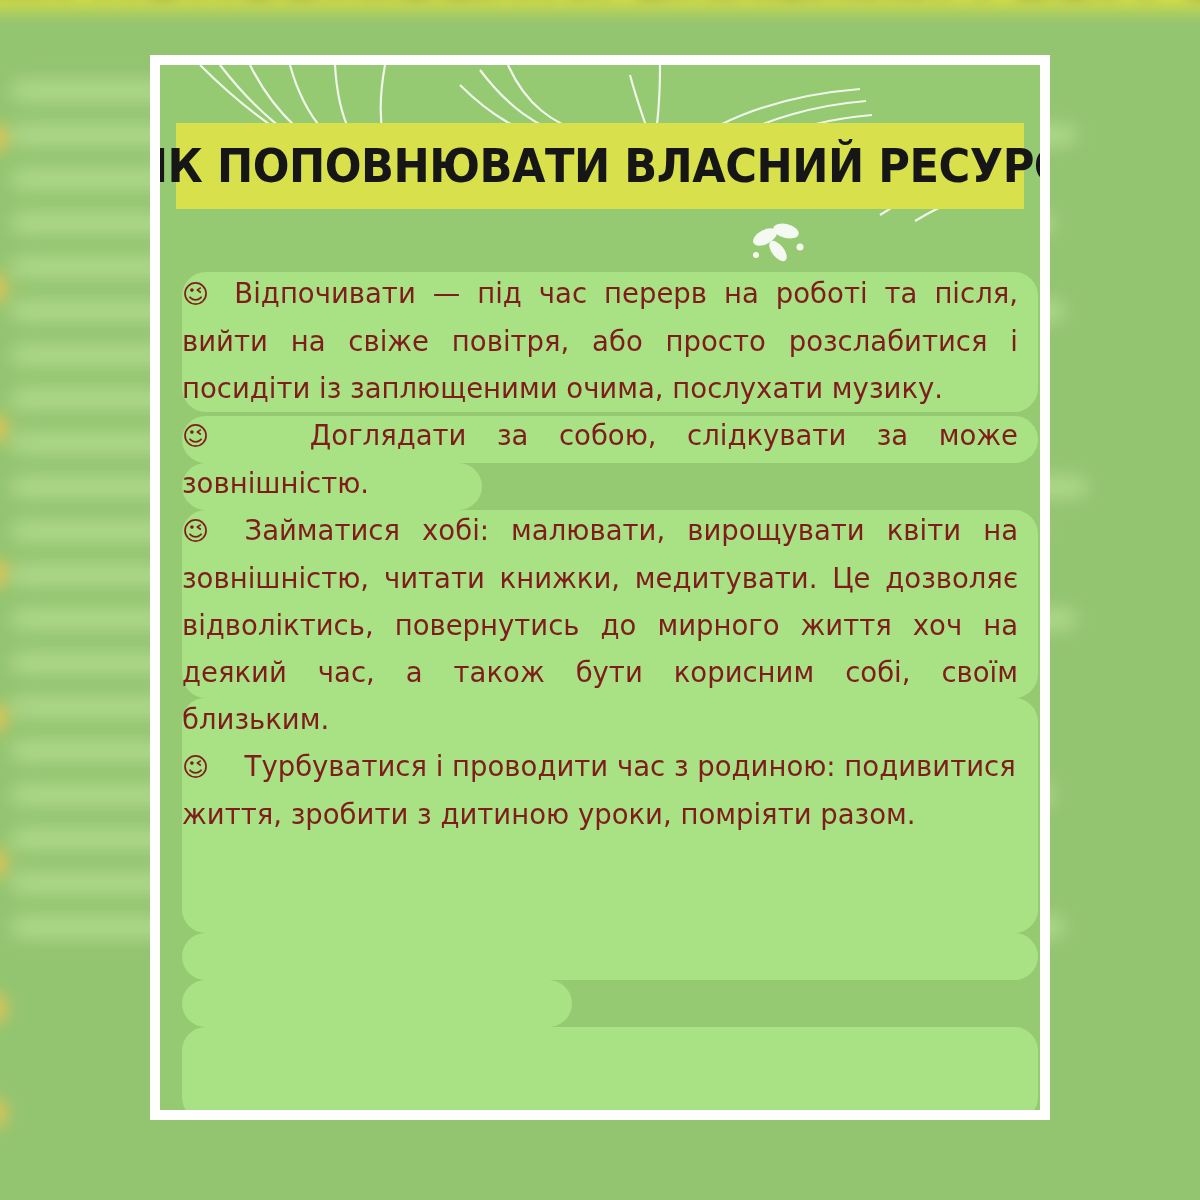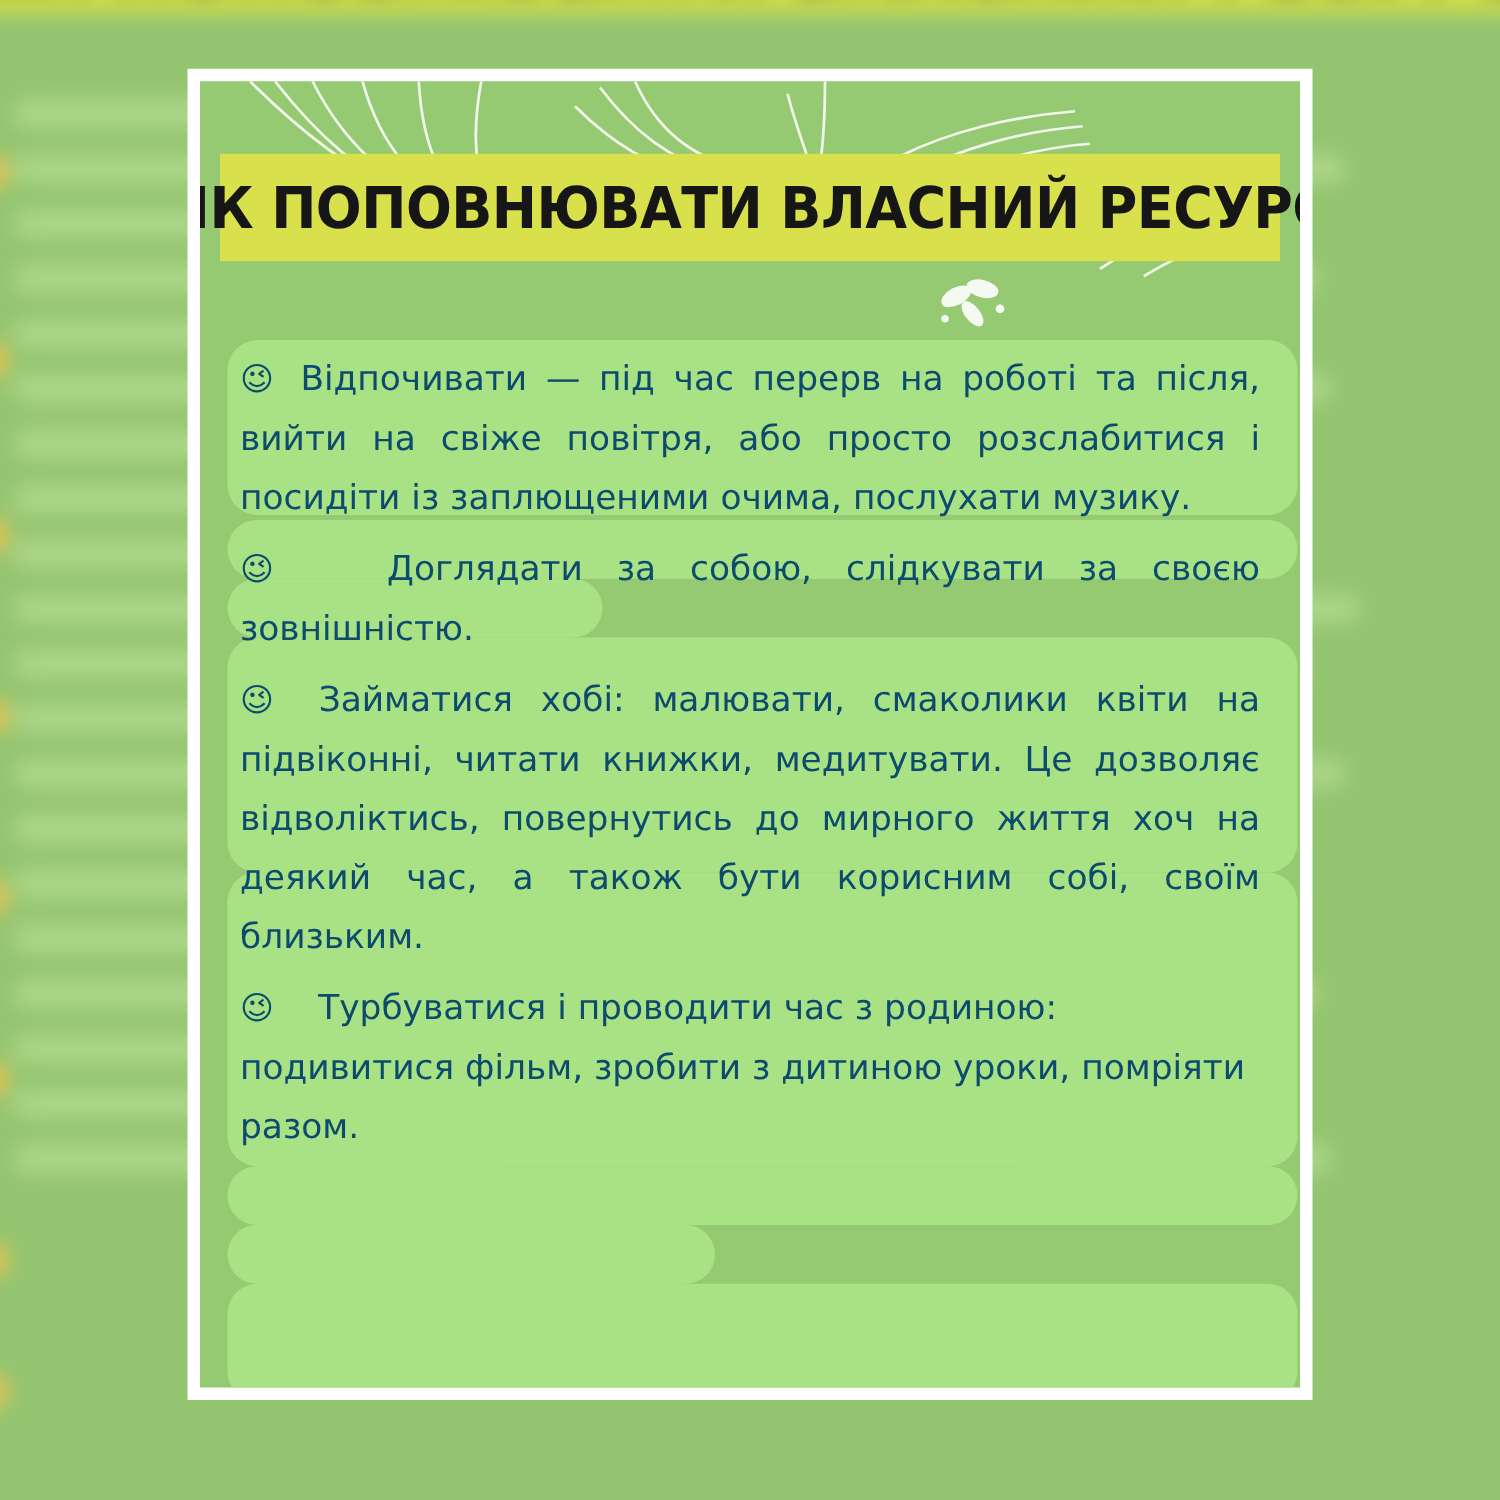--- a/index.html
+++ b/index.html
@@ -142,25 +142,25 @@
     position: absolute;
     background: #a9e284;
     border-radius: 24px;
     z-index: 0;
   }
   .text-layer {
     position: relative;
     z-index: 1;
   }
   .text-layer p {
-    margin: 10px;
+    margin: 0;
     font-family: "DejaVu Sans", sans-serif;
     font-size: 27.5px;
     line-height: 47px;
-    color: #0c4a6e;
+    color: #7f1d1d;
     text-align: justify;
     text-justify: inter-word;
   }
   .text-layer p:last-child {
     text-align: left;
   }
 </style>
 </head>
 <body>
 
@@ -255,32 +255,32 @@
       <div class="text-layer">
 
         <p>
           <span class="emoji">😉</span>
           <span>Відпочивати — під час перерв на роботі та після, вийти на свіже повітря, або просто розслабитися і посидіти із заплющеними очима, послухати музику.</span>
         </p>
 
         <p>
           <span class="emoji">😉</span>
           <span class="indent"></span>
-          <span>Доглядати за собою, слідкувати за своєю зовнішністю.</span>
-        </p>
-
-
-        <p>
-          <span class="emoji">😉</span>
-          <span>Займатися хобі: малювати, смаколики квіти на підвіконні, читати книжки, медитувати. Це дозволяє відволіктись, повернутись до мирного життя хоч на деякий час, а також бути корисним собі, своїм близьким.</span>
+          <span>Доглядати за собою, слідкувати за може зовнішністю.</span>
+        </p>
+
+
+        <p>
+          <span class="emoji">😉</span>
+          <span>Займатися хобі: малювати, вирощувати квіти на зовнішністю, читати книжки, медитувати. Це дозволяє відволіктись, повернутись до мирного життя хоч на деякий час, а також бути корисним собі, своїм близьким.</span>
         </p>
 
 
         <p>
           <span class="emoji">😉</span>
           <span class="indent"></span>
-          <span>Турбуватися і проводити час з родиною: подивитися фільм, зробити з дитиною уроки, помріяти разом.</span>
+          <span>Турбуватися і проводити час з родиною: подивитися життя, зробити з дитиною уроки, помріяти разом.</span>
         </p>
 
       </div>
     </div>
   </div>
 </div>
 
 </body></html>

